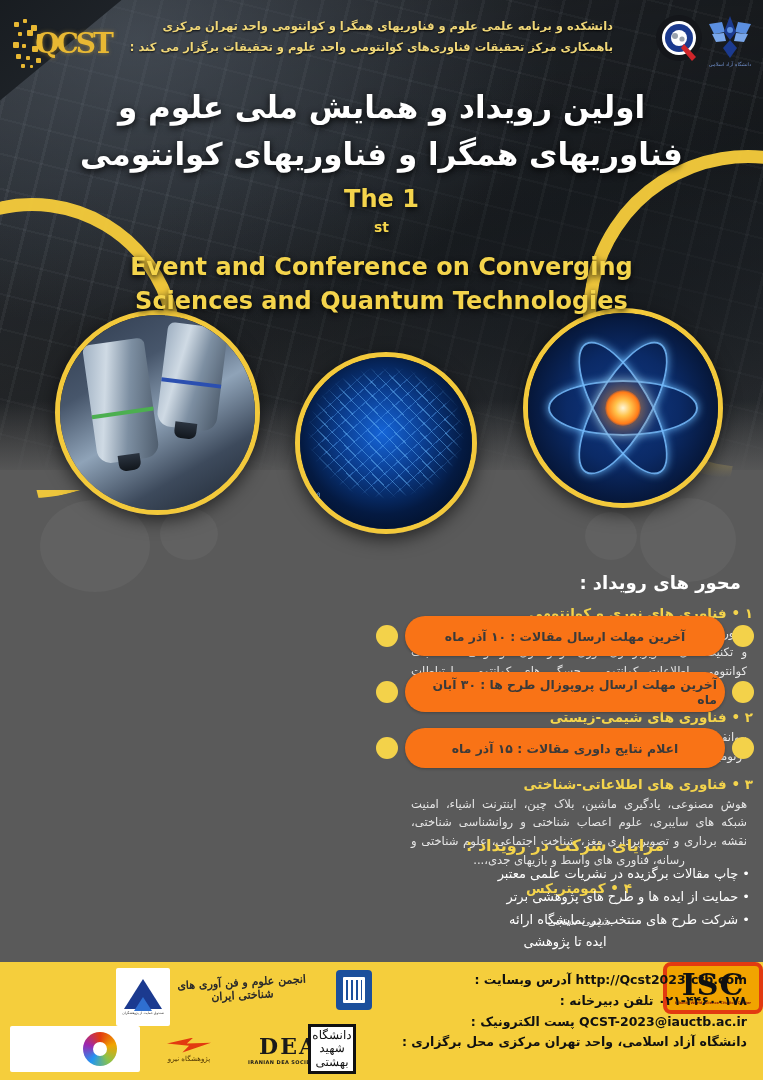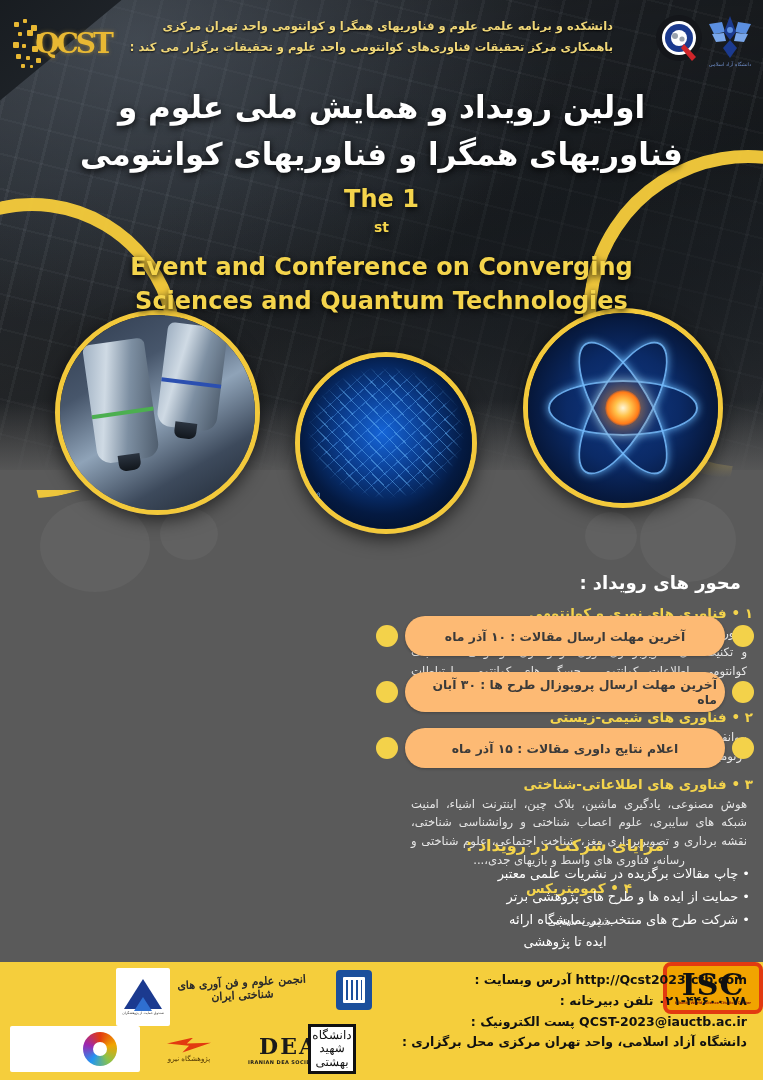--- a/index.html
+++ b/index.html
@@ -175,21 +175,21 @@
   .topic-head{ color:#F4D44C; font-size:13.5px; font-weight:700; margin:10px 0 3px; }
   .topic-body{ color:#e6e6e6; font-size:11.6px; line-height:1.62; text-align:justify;
                text-align-last:center; padding:0 6px; }
   .topic-sub{ color:#e0e0e0; font-size:11.5px; text-align:center; margin-top:18px; }
 
   
   .deadlines{ position:absolute; left:376px; top:614px; width:378px; z-index:12; }
   .dl-row{ position:relative; height:44px; margin-bottom:12px; display:flex; align-items:center; }
   .dl-dot{ width:22px; height:22px; border-radius:50%; background:#F3D24A; flex:0 0 auto; }
   .dl-pill{
-    flex:1 1 auto; margin:0 7px; height:40px; border-radius:22px; background:#fdba74;
+    flex:1 1 auto; margin:0 7px; height:40px; border-radius:22px; background:#f97316;
     display:flex; align-items:center; justify-content:center;
     color:#3a3a3a; font-size:12.4px; font-weight:700; direction:rtl; padding:0 8px;
     box-shadow:0 1px 3px rgba(0,0,0,.25);
   }
   .benefits{ position:absolute; left:376px; top:836px; width:378px; z-index:12; direction:rtl; text-align:right; }
   .benefits-title{ color:#F4D44C; font-size:16px; font-weight:700; text-align:center; margin-bottom:8px; }
   .benefit{ color:#ffffff; font-size:13px; line-height:1.75; padding-right:4px; }
   .benefit-cont{ color:#ffffff; font-size:13px; text-align:center; line-height:1.75; }
 
   

